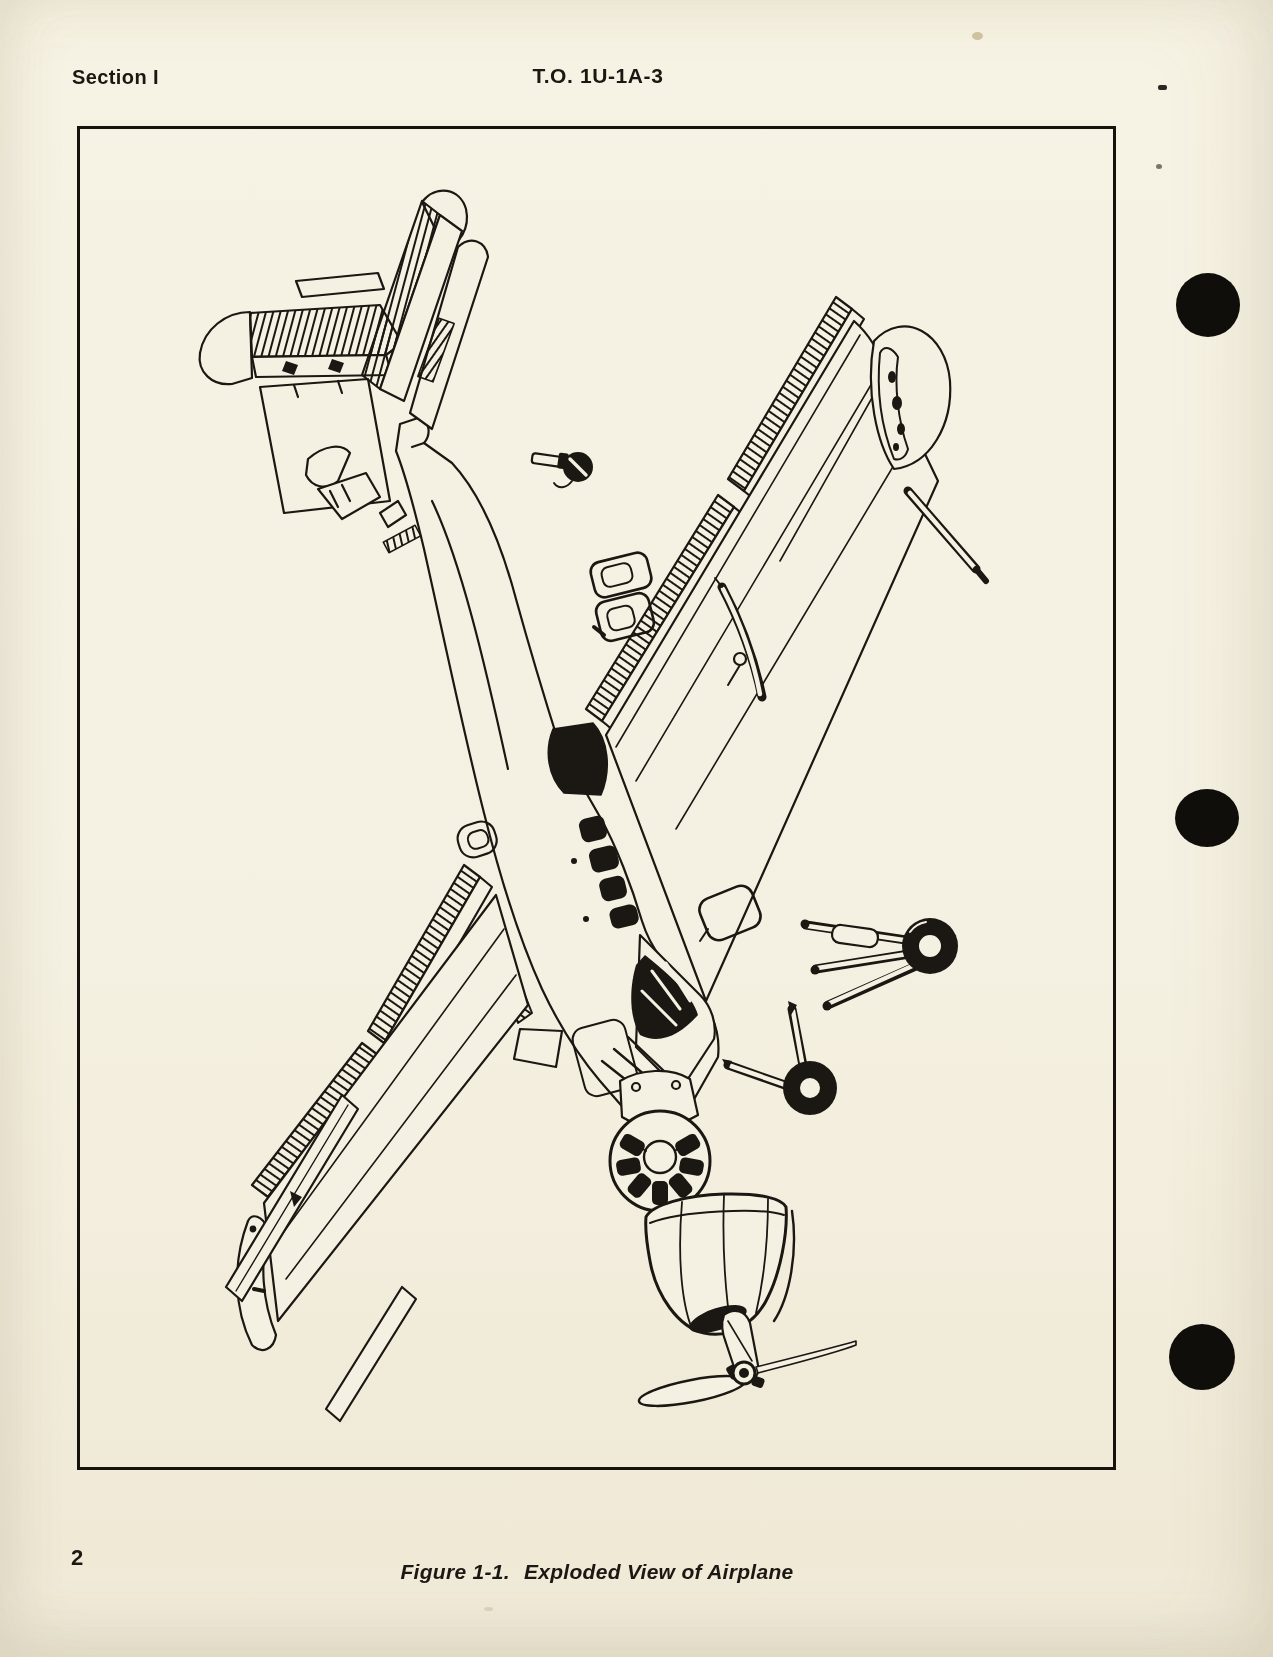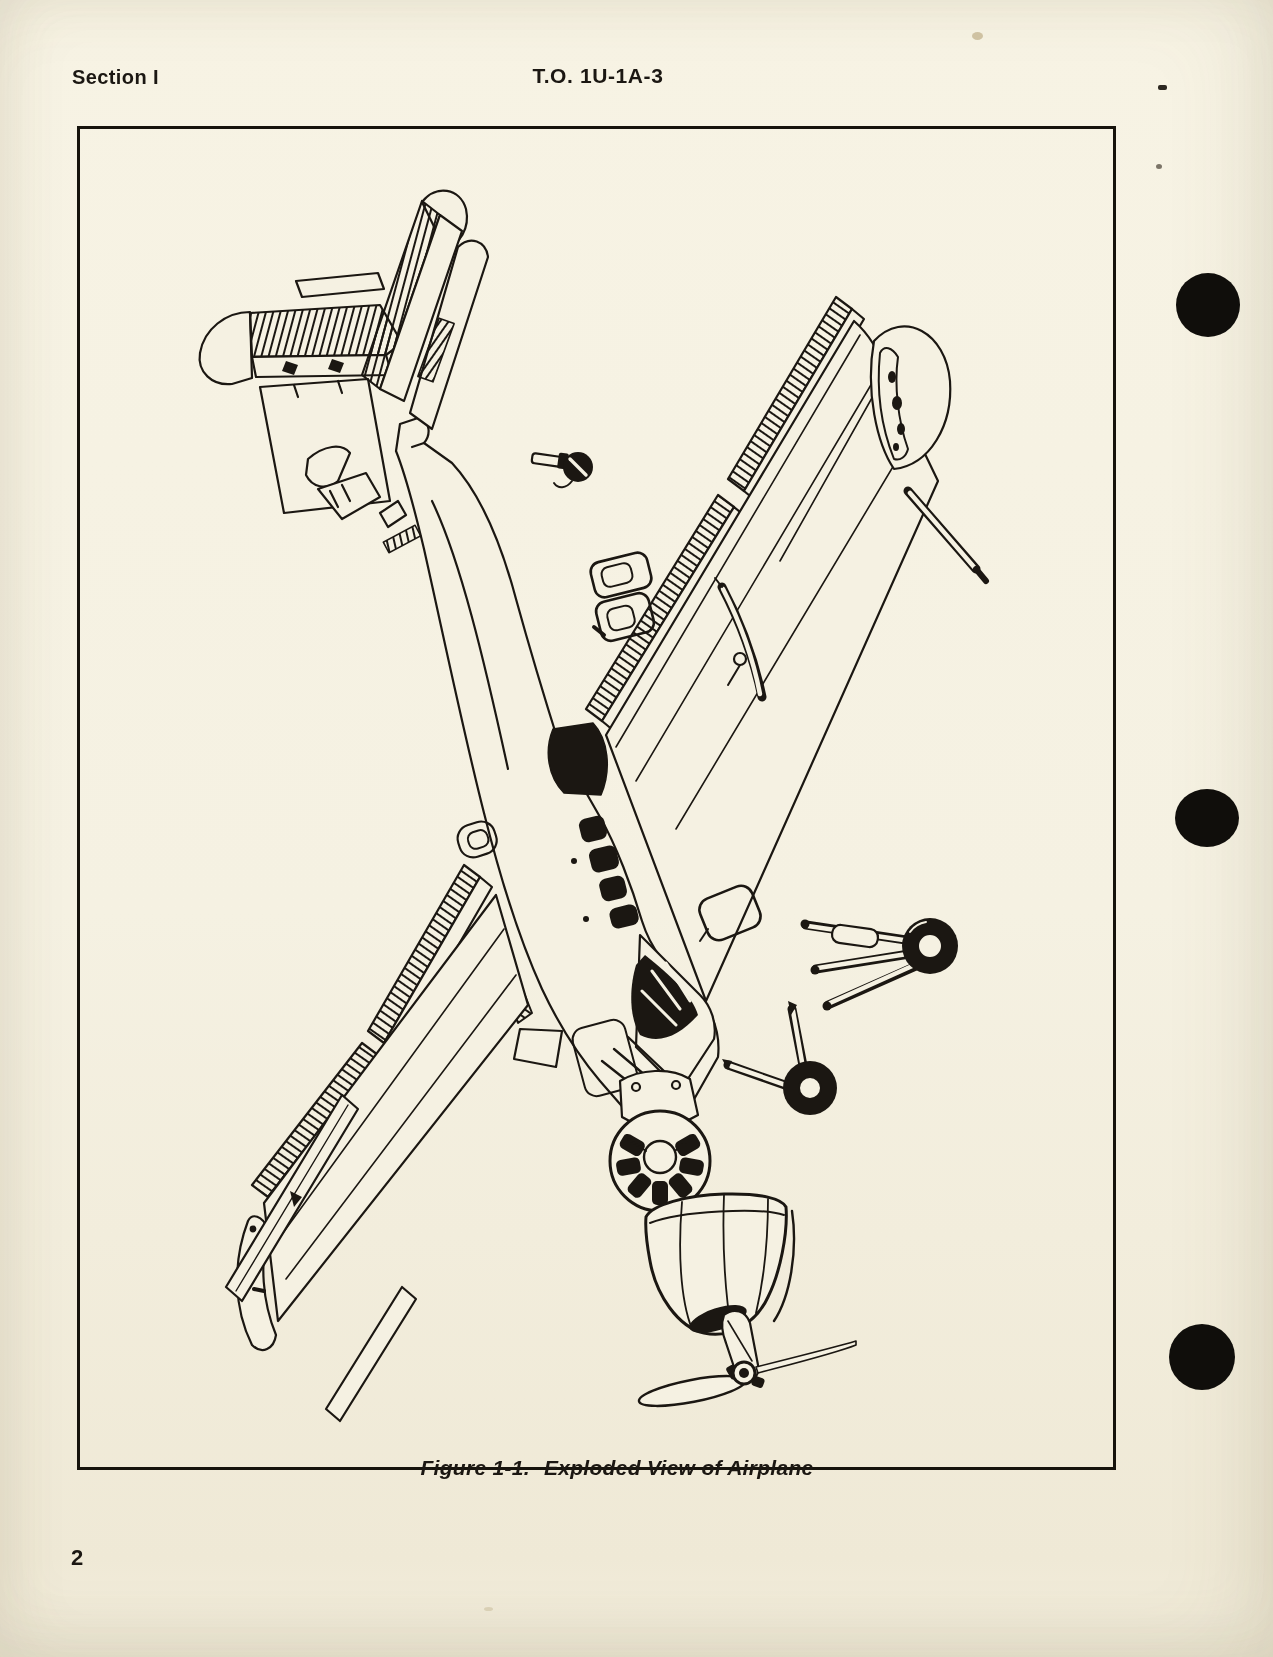--- a/index.html
+++ b/index.html
@@ -13,22 +13,22 @@
     font-family:"Liberation Sans", sans-serif;
     color:#1b1712;
   }
   .hdr-left{position:absolute;left:72px;top:66px;font-size:20px;font-weight:700;letter-spacing:.4px;}
   .hdr-center{position:absolute;left:598px;top:64px;transform:translateX(-50%);font-size:21px;font-weight:700;letter-spacing:.6px;}
   .figure-frame{
     position:absolute;left:77px;top:126px;width:1033px;height:1338px;
     border:3px solid #16130c;
   }
   .figure-frame svg{display:block;width:100%;height:100%;}
-  .caption{position:absolute;left:597px;top:1456px;transform:translateX(-50%);white-space:nowrap;
-    font-size:21px;font-style:italic;font-weight:700;letter-spacing:.3px;margin-left:20px;}
+  .caption{position:absolute;left:597px;top:1560px;transform:translateX(-50%);white-space:nowrap;
+    font-size:21px;font-style:italic;font-weight:700;letter-spacing:.3px;}
   .caption .ttl{margin-left:14px;}
   .page-number{position:absolute;left:71px;top:1545px;font-size:22px;font-weight:700;}
   .punch-hole{position:absolute;background:#100e0b;border-radius:50%;}
   .hole1{left:1176px;top:273px;width:64px;height:64px;}
   .hole2{left:1175px;top:789px;width:64px;height:58px;}
   .hole3{left:1169px;top:1324px;width:66px;height:66px;}
   .speck{position:absolute;}
   .speck1{left:972px;top:32px;width:11px;height:8px;background:#cfc2a2;border-radius:50%;}
   .speck2{left:1158px;top:85px;width:9px;height:5px;background:#2c2720;border-radius:2px;}
   .speck3{left:1156px;top:164px;width:6px;height:5px;background:#514a3d;border-radius:50%;opacity:.75;}

